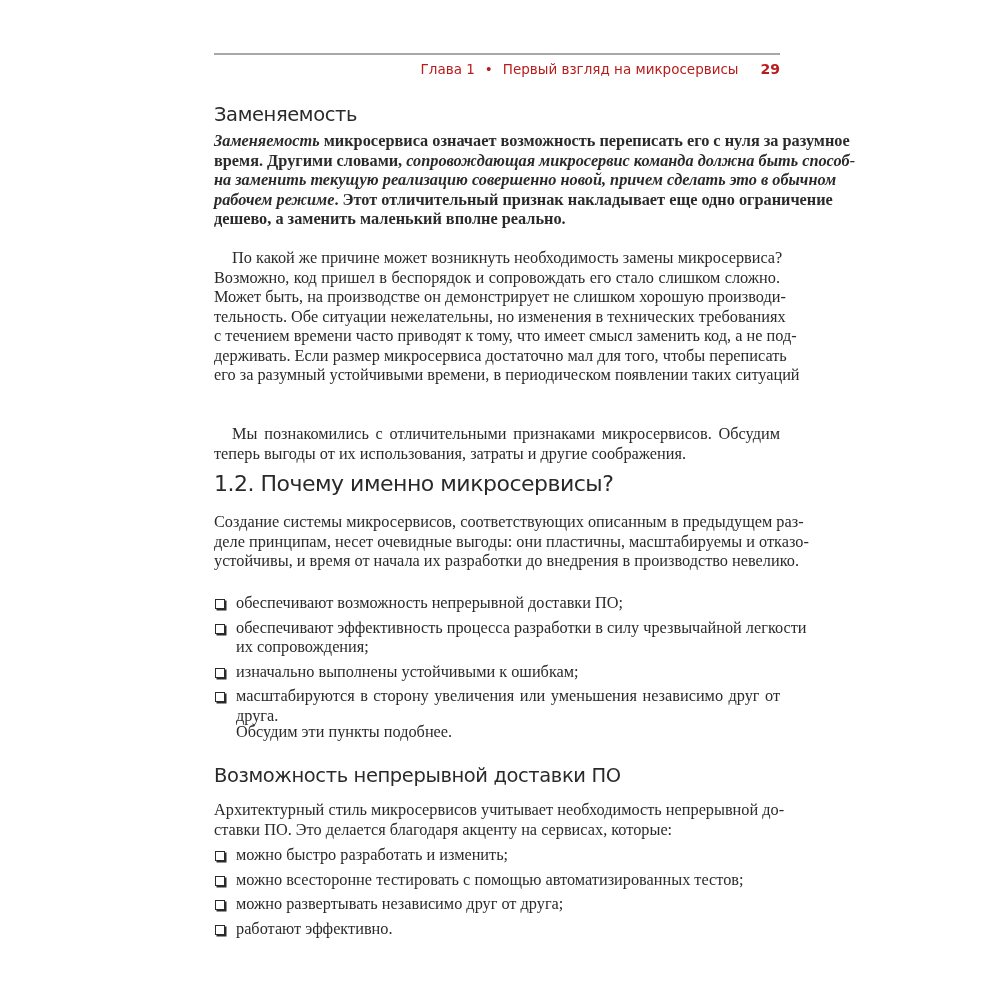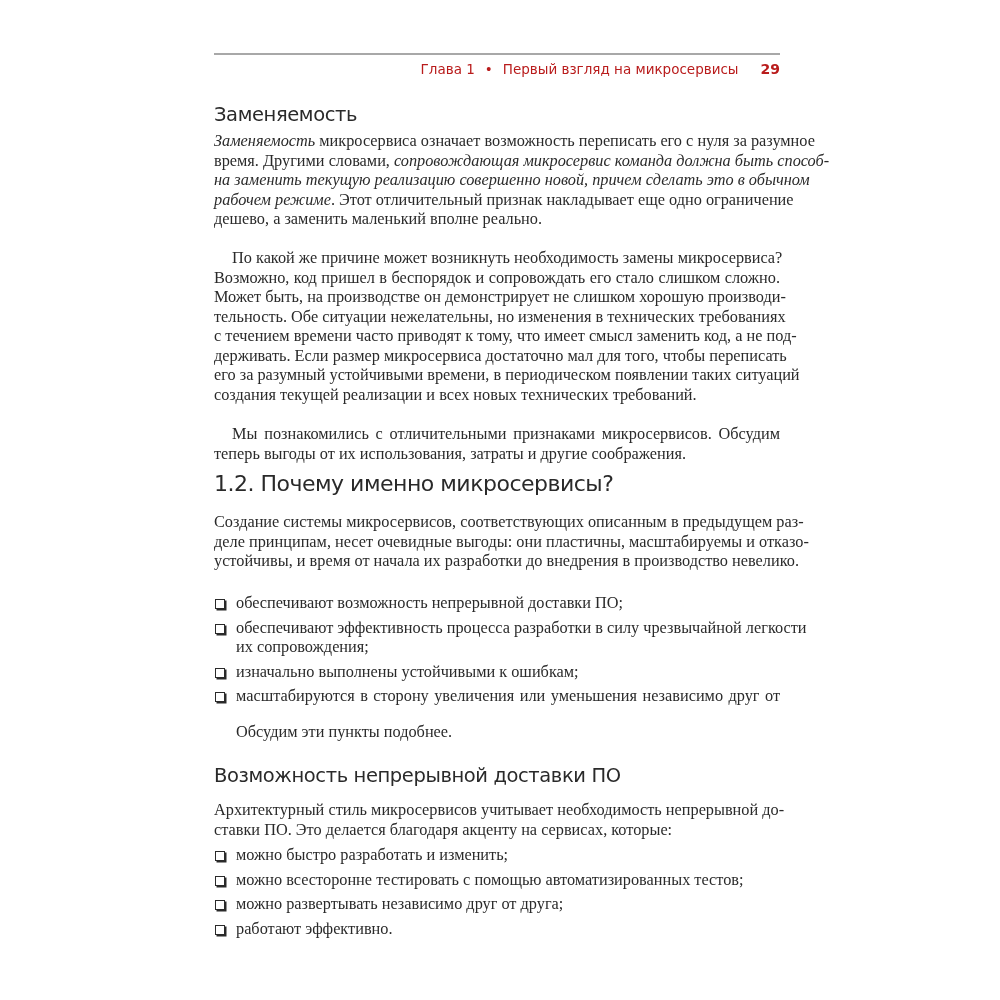--- a/index.html
+++ b/index.html
@@ -30,37 +30,36 @@
 </head>
 <body>
 
 <div class="rule"></div>
 <div class="running-head">
   <span>Глава 1</span><span class="dot">•</span><span>Первый взгляд на микросервисы</span><span class="pgnum">29</span>
 </div>
 
 <h3 class="h3" style="top:103px;">Заменяемость</h3>
 
-<p class="para" style="top:131px;">
+<p class="para" style="top:131px;font-weight:bold;">
   <span class="line"><em>Заменяемость</em><span> микросервиса означает возможность переписать его с нуля за разумное</span></span>
   <span class="line"><span>время. Другими словами, </span><em>сопровождающая микросервис команда должна быть способ-</em></span>
   <span class="line"><em>на заменить текущую реализацию совершенно новой, причем сделать это в обычном</em></span>
   <span class="line"><em>рабочем режиме</em><span>. Этот отличительный признак накладывает еще одно ограничение</span></span>
   <span class="line last"><span>дешево, а заменить маленький вполне реально.</span></span>
 </p>
 
 <p class="para" style="top:248px;">
   <span class="line indent">По какой же причине может возникнуть необходимость замены микросервиса?</span>
   <span class="line">Возможно, код пришел в беспорядок и сопровождать его стало слишком сложно.</span>
   <span class="line">Может быть, на производстве он демонстрирует не слишком хорошую производи-</span>
   <span class="line">тельность. Обе ситуации нежелательны, но изменения в технических требованиях</span>
   <span class="line">с течением времени часто приводят к тому, что имеет смысл заменить код, а не под-</span>
   <span class="line">держивать. Если размер микросервиса достаточно мал для того, чтобы переписать</span>
   <span class="line">его за разумный устойчивыми времени, в периодическом появлении таких ситуаций</span>
-  <span class="line last">создания текущей реализации и всех новых технических требований.</span>
 </p>
 
 <p class="para" style="top:424px;">
   <span class="line indent">Мы познакомились с отличительными признаками микросервисов. Обсудим</span>
   <span class="line last">теперь выгоды от их использования, затраты и другие соображения.</span>
 </p>
 
 <h2 class="h2" style="top:471px;">1.2. Почему именно микросервисы?</h2>
 
 <p class="para" style="top:512px;">
@@ -79,20 +78,21 @@
       <span class="line">обеспечивают эффективность процесса разработки в силу чрезвычайной легкости</span>
       <span class="line last">их сопровождения;</span>
     </li>
   <li>
       <span class="box"></span>
       <span class="line last">изначально выполнены устойчивыми к ошибкам;</span>
     </li>
   <li>
       <span class="box"></span>
       <span class="line">масштабируются в сторону увеличения или уменьшения независимо друг от</span>
+      <span class="line last">друга.</span>
     </li>
 </ul>
 
 <p class="para" style="top:722px; left:236px; width:544px;">
   <span class="line last">Обсудим эти пункты подобнее.</span>
 </p>
 
 <h3 class="h3" style="top:764px;">Возможность непрерывной доставки ПО</h3>
 
 <p class="para" style="top:800px;">

